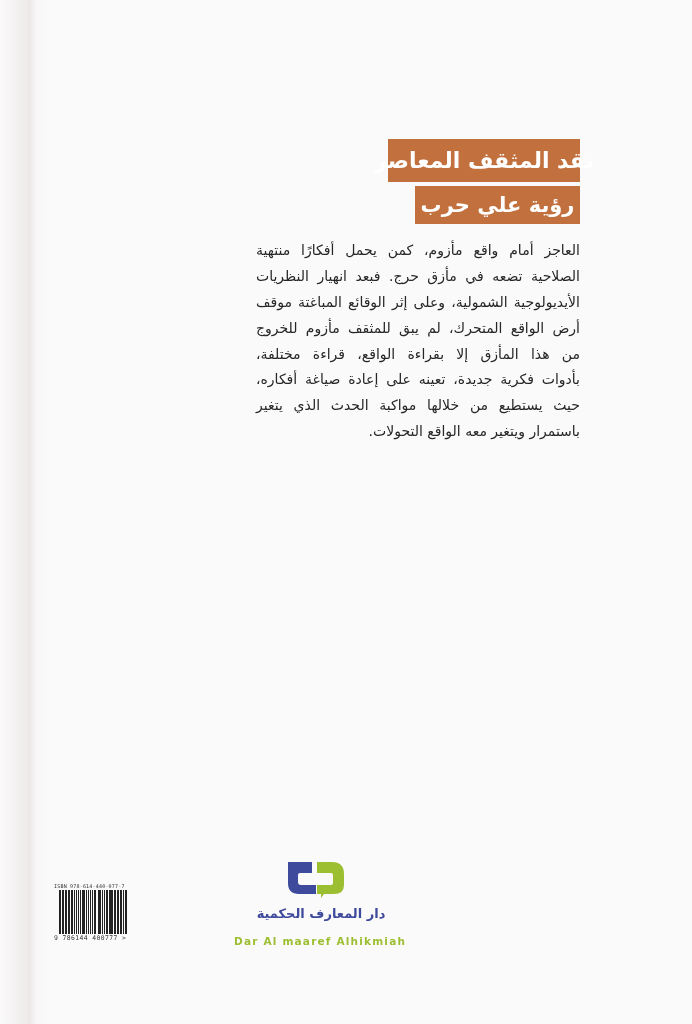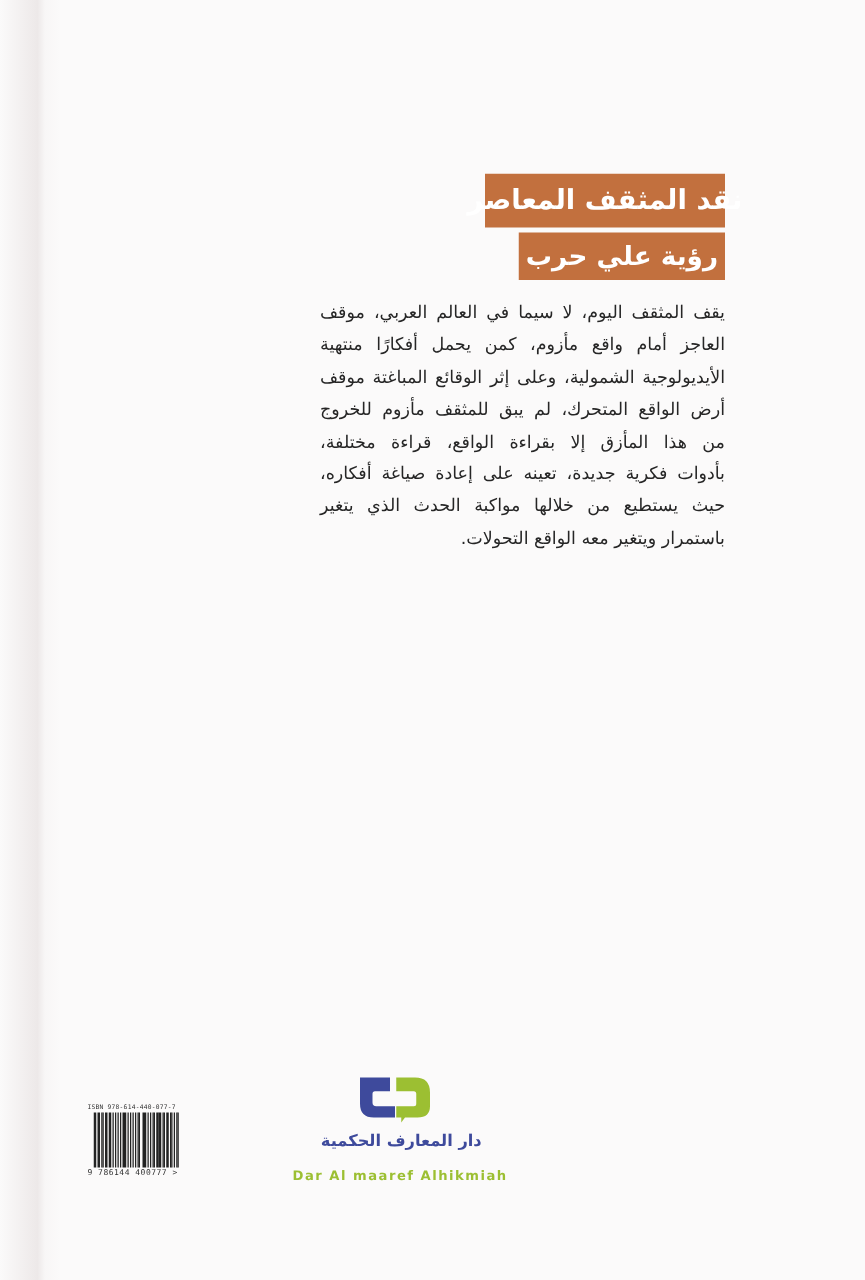--- a/index.html
+++ b/index.html
@@ -62,21 +62,21 @@
       line-height: 25.9px;
       white-space: nowrap;
       text-align: justify;
       text-align-last: justify;
     }
     .blurb-line.last {
       text-align-last: right;
     }
     .isbn-block {
       position: absolute;
-      left: 70px;
+      left: 54px;
       top: 883px;
       width: 74px;
     }
     .isbn-text {
       font-family: "DejaVu Sans Mono", monospace;
       font-size: 5px;
       color: #333;
       letter-spacing: 0.2px;
       white-space: nowrap;
       height: 7px;
@@ -149,22 +149,22 @@
 
   <div class="title-box title-main">
     <span>نقد المثقف المعاصر</span>
   </div>
 
   <div class="title-box title-sub">
     <span>رؤية علي حرب</span>
   </div>
 
   <div class="blurb">
-    <div class="blurb-line">يقف المثقف اليوم، لا سيما في العالم العربي، موقف</div>
     <div class="blurb-line">العاجز أمام واقع مأزوم، كمن يحمل أفكارًا منتهية</div>
+    <div class="blurb-line">الصلاحية تضعه في مأزق حرج. فبعد انهيار النظريات</div>
     <div class="blurb-line">الأيديولوجية الشمولية، وعلى إثر الوقائع المباغتة موقف</div>
     <div class="blurb-line">أرض الواقع المتحرك، لم يبق للمثقف مأزوم للخروج</div>
     <div class="blurb-line">من هذا المأزق إلا بقراءة الواقع، قراءة مختلفة،</div>
     <div class="blurb-line">بأدوات فكرية جديدة، تعينه على إعادة صياغة أفكاره،</div>
     <div class="blurb-line">حيث يستطيع من خلالها مواكبة الحدث الذي يتغير</div>
     <div class="blurb-line last">باستمرار ويتغير معه الواقع التحولات.</div>
   </div>
 
   <div class="isbn-block">
     <div class="isbn-text">ISBN 978-614-440-077-7</div>

